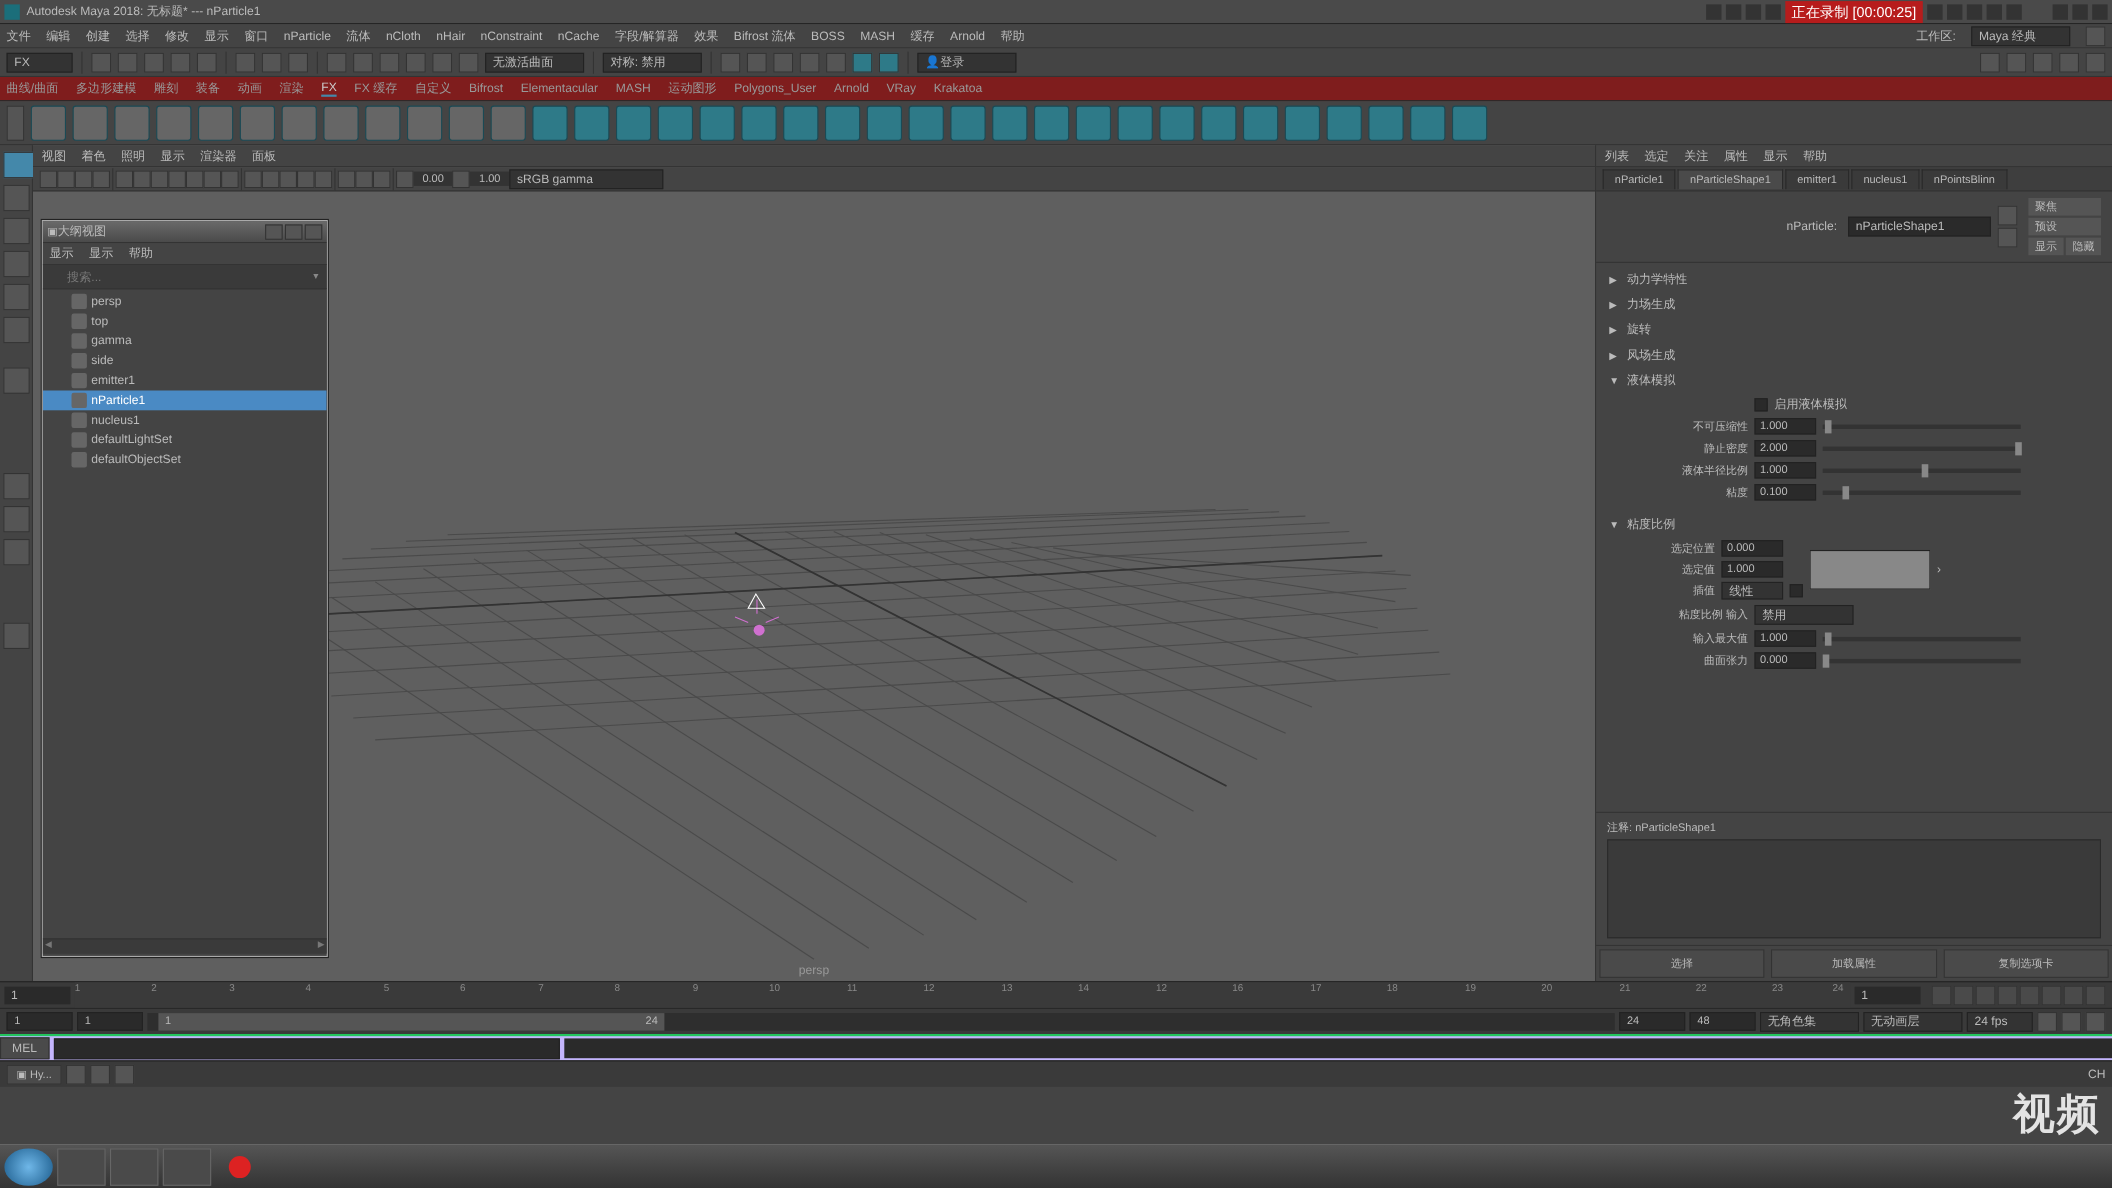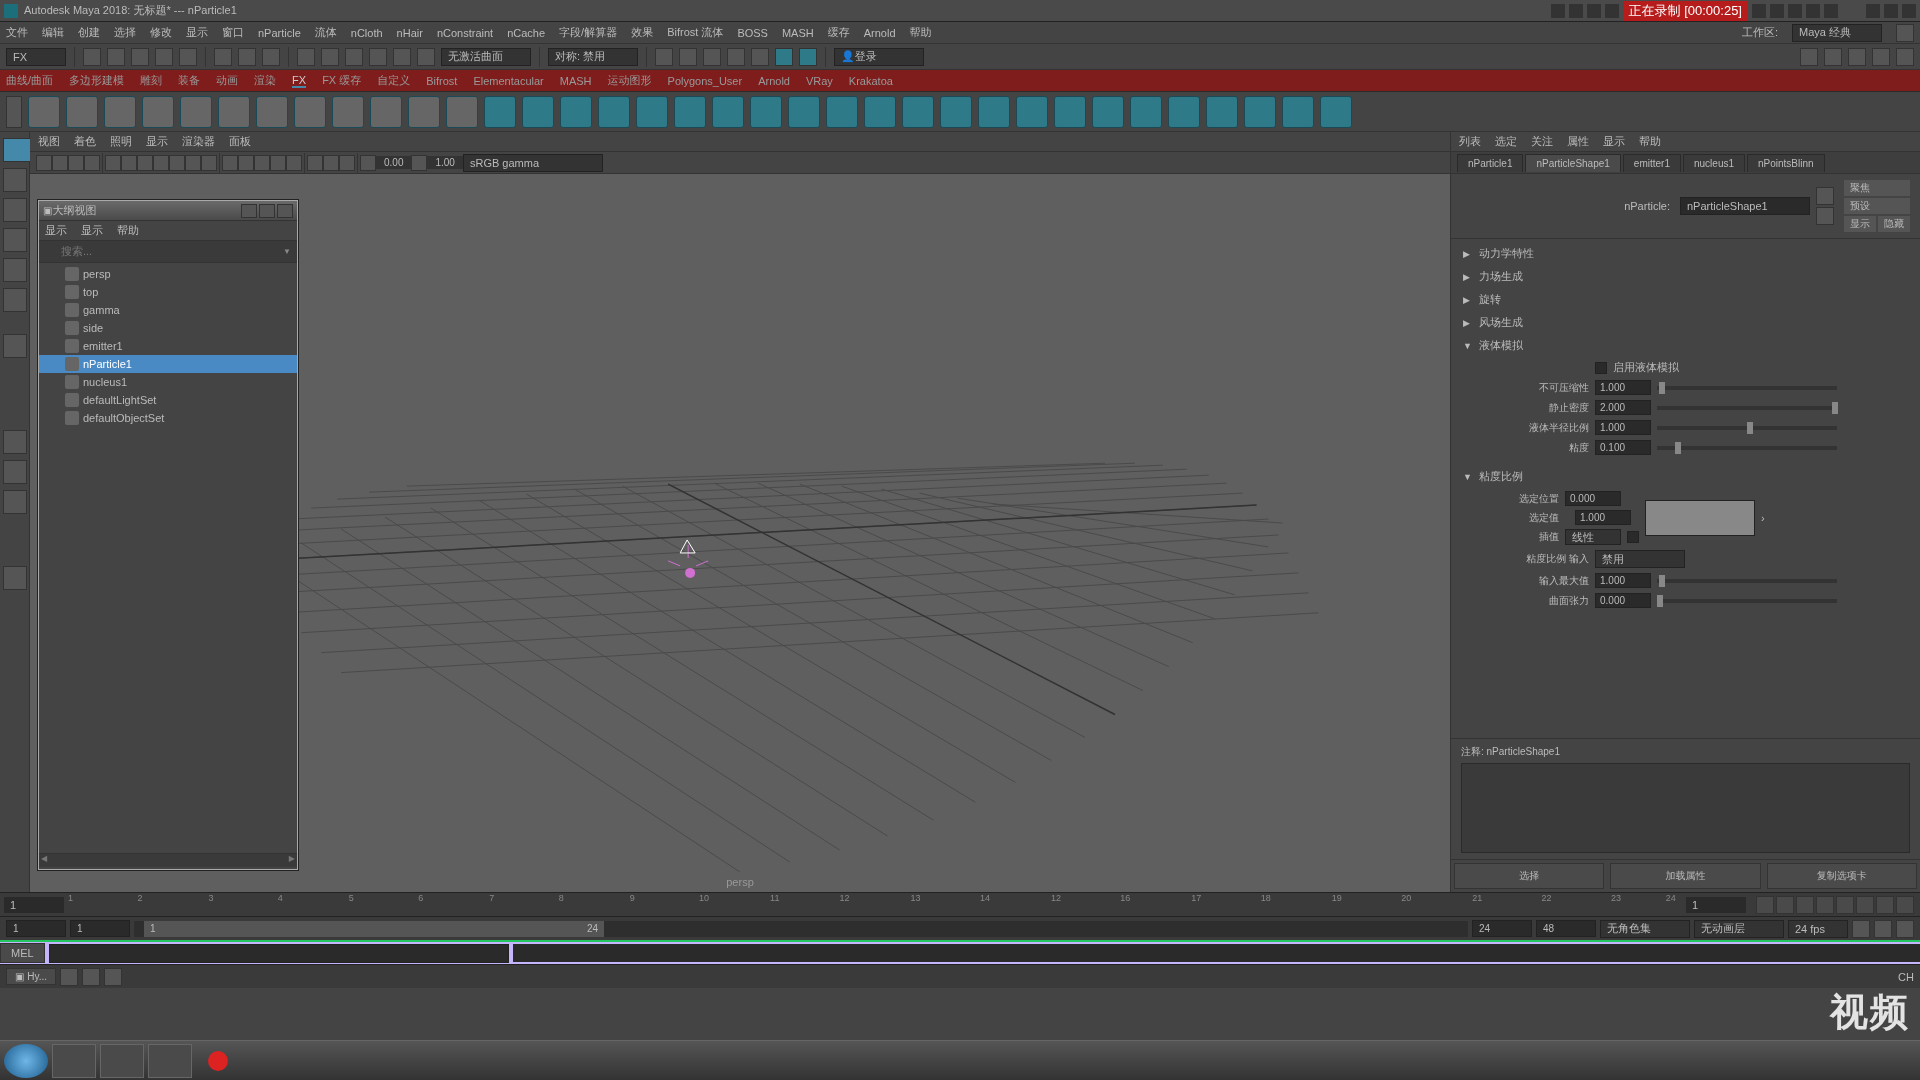--- a/index.html
+++ b/index.html
@@ -476,21 +476,21 @@
             <span class="arrow">▼</span>
             <span>粘度比例</span>
           </div>
         <div class="section-content">
           <div class="attr-row">
             <div style="display:flex;flex-direction:column;gap:4px">
               <div style="display:flex;align-items:center;gap:6px">
                   <span class="lbl" style="width:70px">选定位置</span>
                   <input type="text" value="0.000" style="">
                 </div>
-              <div style="display:flex;align-items:center;gap:16px">
+              <div style="display:flex;align-items:center;gap:6px">
                   <span class="lbl" style="width:70px">选定值</span>
                   <input type="text" value="1.000" style="">
                 </div>
               <div style="display:flex;align-items:center;gap:6px">
                   <span class="lbl" style="width:70px">插值</span>
                   <div class="sel" style="min-width:56px;height:16px">
                     <span>线性</span>
                   </div>
                   <div class="chk"></div>
                 </div>

